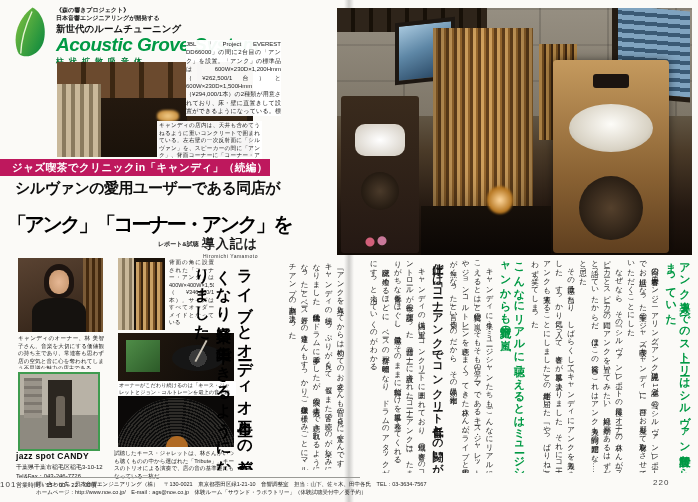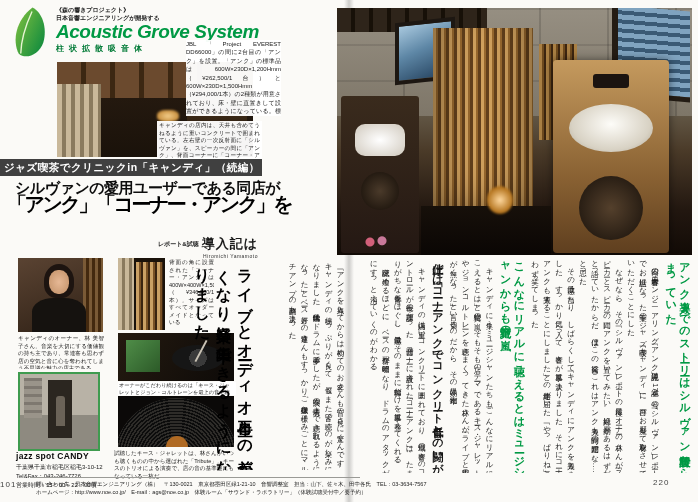--- a/index.html
+++ b/index.html
@@ -14,22 +14,22 @@
 
   
   .tagline{font-size:6px;font-weight:bold;color:#222;line-height:1.35;}
   .tagline3{font-size:9.5px;font-weight:bold;color:#111;line-height:1.2;margin-top:1px;}
   .ags-title{font-size:19px;font-weight:bold;font-style:italic;color:#009944;line-height:1.05;letter-spacing:-.5px;}
   .ags-sub{font-size:8px;font-weight:bold;color:#007a36;letter-spacing:5px;margin-top:1px;}
 
   .smallcap{font-size:6px;line-height:1.4;text-align:justify;color:#222;}
   .tinycap{font-size:5.6px;line-height:1.35;text-align:justify;color:#222;}
 
-  .green-bar{background:#404040;color:#fff;font-weight:bold;font-size:10.5px;
-    display:flex;align-items:center;padding-left:4px;letter-spacing:.5px;}
+  .green-bar{background:#be185d;color:#fff;font-weight:bold;font-size:10.5px;
+    display:flex;align-items:center;padding-left:12px;letter-spacing:.5px;}
   .kicker{font-size:15px;font-weight:bold;letter-spacing:-.5px;color:#0d0d0d;white-space:nowrap;}
   .head-main{font-family:"Liberation Serif","DejaVu Serif",serif;font-weight:600;color:#000;
     font-size:20px;line-height:1.4;letter-spacing:-2.5px;white-space:nowrap;}
   .byline{text-align:right;}
   .by-label{font-size:6px;font-weight:bold;margin-right:3px;vertical-align:2px;}
   .by-name{font-size:13px;font-weight:bold;letter-spacing:1px;}
   .by-romaji{font-size:5px;color:#333;letter-spacing:.5px;}
 
   .pull-quote{font-size:15.5px;font-weight:bold;line-height:1.38;letter-spacing:1px;color:#000;overflow:hidden;}
   .bodytext{font-size:7.5px;line-height:1.6;color:#1c1c1c;overflow:hidden;text-align:justify;}
@@ -60,20 +60,21 @@
           <stop offset="0" stop-color="#8cc63f"></stop>
             <stop offset="1" stop-color="#00833e"></stop>
         </linearGradient>
       </defs>
       <path d="M26,2 C8,12 1,32 6,46 C12,53 26,50 32,38 C38,24 35,8 26,2 Z" fill="url(#leafg)"></path>
       <path d="M25,6 C16,20 10,34 8,46" stroke="#e6f4d2" stroke-width="1.4" fill="none"></path>
     </svg>
     <div>
       <div class="tagline">《森の響きプロジェクト》</div>
       <div class="tagline">日本音響エンジニアリングが開発する</div>
+      <div class="tagline3">新世代のルームチューニング</div>
       <div class="ags-title">Acoustic Grove System</div>
       <div class="ags-sub">柱状拡散吸音体</div>
     </div>
   </div>
 
   <div class="photo" style="left:57px;top:62px;width:196px;height:95px;background:linear-gradient(180deg,#2a1d12 0%,#1a120a 100%);">
     <div class="abs" style="left:0;top:0;width:100%;height:36px;background:repeating-linear-gradient(90deg,#6b4a2e 0 24px,#3c2712 24px 29px);"></div>
     <div class="abs" style="left:0;top:22px;width:44px;height:73px;background:repeating-linear-gradient(90deg,#c9b89a 0 5px,#8a7a5e 5px 9px);"></div>
     <div class="abs" style="left:100px;top:48px;width:22px;height:12px;background:radial-gradient(#f3cd8a,#b4741e);border-radius:40%;filter:blur(1px);"></div>
     <div class="abs" style="left:130px;top:30px;width:60px;height:65px;background:linear-gradient(180deg,#51391f,#120b06);"></div>
@@ -81,21 +82,21 @@
 
   <div class="abs caption-white smallcap" style="left:186px;top:40px;width:95px;height:76px;overflow:hidden;">JBL「Project EVEREST DD66000」の間に2台目の「アンク」を設置。「アンク」の標準品は600W×230D×1,200Hmm（¥262,500/1台）と600W×230D×1,500Hmm（¥294,000/1本）の2種類が用意されており、床・壁に直置きして設置ができるようになっている。標準品以外にも特注品として高さ450mmや100mmのもの、奥行80mmのタイプもあり、さらにカスタマイズ品にも対応している</div>
 
   <div class="abs caption-white tinycap" style="left:157px;top:121px;width:101px;height:37px;padding:1px 2px;overflow:hidden;">キャンディの店内は、天井も含めてうねるように重いコンクリートで囲まれている。左右壁の一次反射面に「シルヴァン」を、スピーカーの間に「アンク」、背面コーナーに「コーナー・アンク」が設置された</div>
 
   <div class="abs green-bar" style="left:0;top:159px;width:258px;height:17px;">
     <span>ジャズ喫茶でクリニックin「キャンディ」（続編）</span>
   </div>
 
   <div class="abs kicker" style="left:15px;top:179px;">シルヴァンの愛用ユーザーである同店が</div>
-  <div class="abs head-main" style="left:7px;top:190px;">
+  <div class="abs head-main" style="left:7px;top:210px;">
     <div>「アンク」「コーナー・アンク」を</div>
   </div>
   <div class="abs byline" style="left:150px;top:234px;width:108px;">
     <span class="by-label">レポート&amp;試聴</span><span class="by-name">導入記は</span>
     <div class="by-romaji">Hiromichi Yamamoto</div>
   </div>
 
   <div class="photo" style="left:18px;top:258px;width:85px;height:74px;background:linear-gradient(160deg,#5a4332,#2e2015);">
     <div class="abs" style="right:0;top:0;width:20px;height:74px;background:repeating-linear-gradient(90deg,#7a5a36 0 3px,#43290f 3px 6px);"></div>
     <div class="abs" style="left:26px;top:6px;width:30px;height:34px;background:#1d1410;border-radius:50% 50% 40% 40%;"></div>

